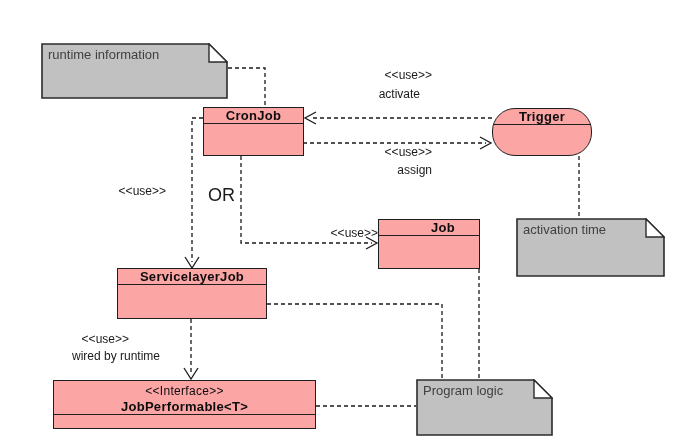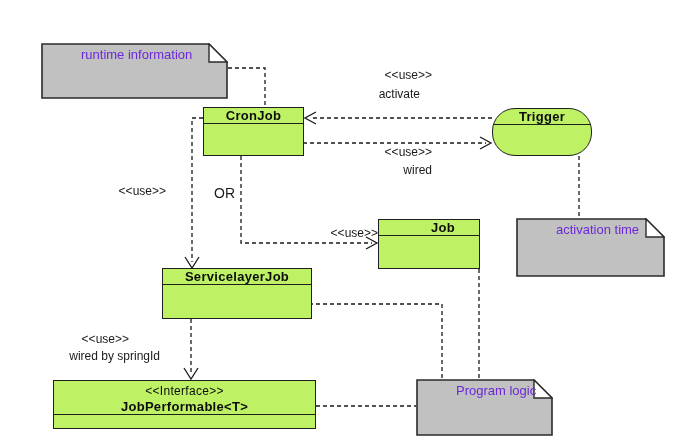--- a/index.html
+++ b/index.html
@@ -7,21 +7,21 @@
     position: relative;
     width: 692px;
     height: 444px;
     background: #ffffff;
     font-family: "Liberation Sans", sans-serif;
     overflow: hidden;
   }
   
   .uml-class {
     position: absolute;
-    background: #bef264;
+    background: #fca5a5;
     border: 1.6px solid #1f1f1f;
     box-sizing: border-box;
     display: flex;
     flex-direction: column;
     gap: 44px;
   }
   .uml-title {
     font-weight: bold;
     font-size: 13px;
     color: #0d0d0d;
@@ -49,23 +49,22 @@
     padding-top: 1px;
   }
   
   .uml-note { position: absolute; }
   .uml-note svg { position: absolute; left: 0; top: 0; }
   .note-text {
     position: absolute;
     left: 7px;
     top: 4px;
     font-size: 13px;
-    color: #6d28d9;
+    color: #404040;
     white-space: nowrap;
-    margin-left: 33px;
   }
   
   #connectors {
     position: absolute;
     left: 0; top: 0;
     width: 692px; height: 444px;
     pointer-events: none;
   }
   .conn {
     fill: none;
@@ -79,21 +78,21 @@
     stroke-width: 1.3;
   }
   
   .edge-label {
     position: absolute;
     font-size: 12px;
     color: #1a1a1a;
     text-align: right;
     white-space: nowrap;
   }
-  .edge-label.big { font-size: 14px; }
+  .edge-label.big { font-size: 18px; }
 </style>
 </head>
 <body>
 
 <div id="canvas">
 
   <svg id="connectors">
 
     <polyline class="conn" points="228,68 265,68 265,106"></polyline>
 
@@ -153,41 +152,41 @@
   <div class="uml-class" style="left:492px; top:108px; width:100px; height:48px;border-radius:23px;">
     <div class="uml-title" style="height:15px;">Trigger</div>
     <div class="uml-body"></div>
   </div>
 
   <div class="uml-class" style="left:378px; top:219px; width:102px; height:50px;">
     <div class="uml-title" style="height:16px;padding-left:28px;">Job</div>
     <div class="uml-body"></div>
   </div>
 
-  <div class="uml-class" style="left:117px; top:268px; width:150px; height:51px;margin-left:45px;">
+  <div class="uml-class" style="left:117px; top:268px; width:150px; height:51px;">
     <div class="uml-title" style="height:17px;">ServicelayerJob</div>
     <div class="uml-body"></div>
   </div>
 
   <div class="uml-class" style="left:53px; top:380px; width:263px; height:49px;">
     <div class="uml-title" style="height:35px; flex-direction:column; justify-content:flex-start;">
       <div class="stereotype-line">&lt;&lt;Interface&gt;&gt;</div>
       <div class="name-line">JobPerformable&lt;T&gt;</div>
     </div>
     <div class="uml-body"></div>
   </div>
 
   <div class="edge-label" style="left:368px; top:68px; width:64px;">&lt;&lt;use&gt;&gt;</div>
   <div class="edge-label" style="left:356px; top:87px; width:64px;">activate</div>
 
   <div class="edge-label" style="left:368px; top:145px; width:64px;">&lt;&lt;use&gt;&gt;</div>
-  <div class="edge-label" style="left:368px; top:163px; width:64px;">wired</div>
+  <div class="edge-label" style="left:368px; top:163px; width:64px;">assign</div>
 
   <div class="edge-label" style="left:104px; top:184px; width:62px;">&lt;&lt;use&gt;&gt;</div>
 
   <div class="edge-label big" style="left:203px; top:185px; width:32px;">OR</div>
 
   <div class="edge-label" style="left:318px; top:226px; width:60px;">&lt;&lt;use&gt;&gt;</div>
 
   <div class="edge-label" style="left:67px; top:332px; width:62px;">&lt;&lt;use&gt;&gt;</div>
-  <div class="edge-label" style="left:36px; top:349px; width:124px;">wired by springId</div>
+  <div class="edge-label" style="left:36px; top:349px; width:124px;">wired by runtime</div>
 
 </div>
 
 </body></html>

